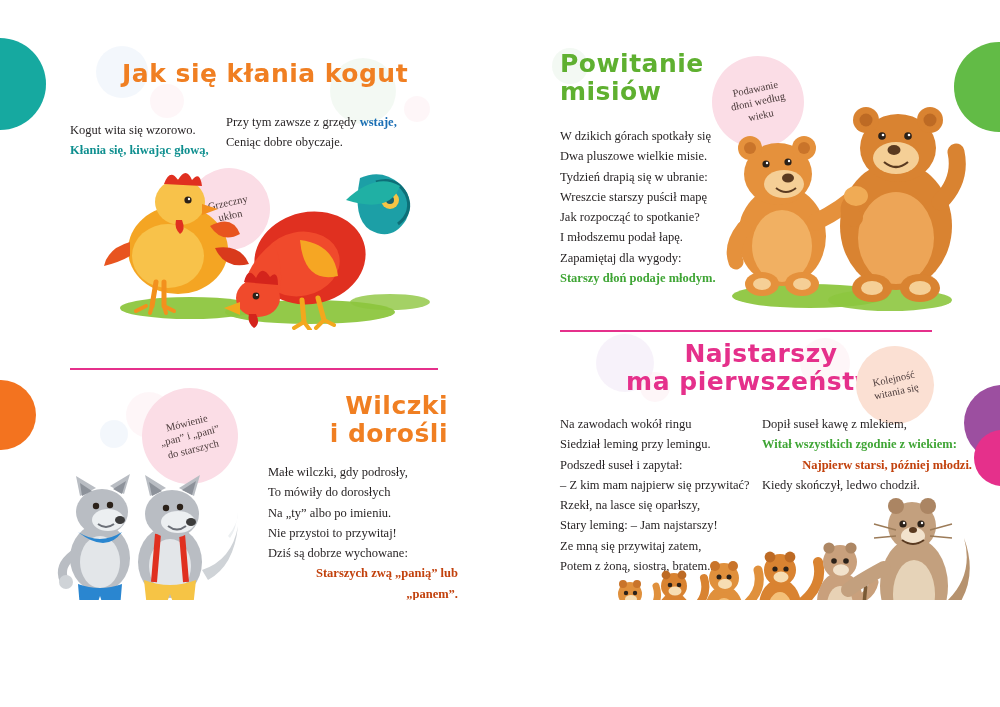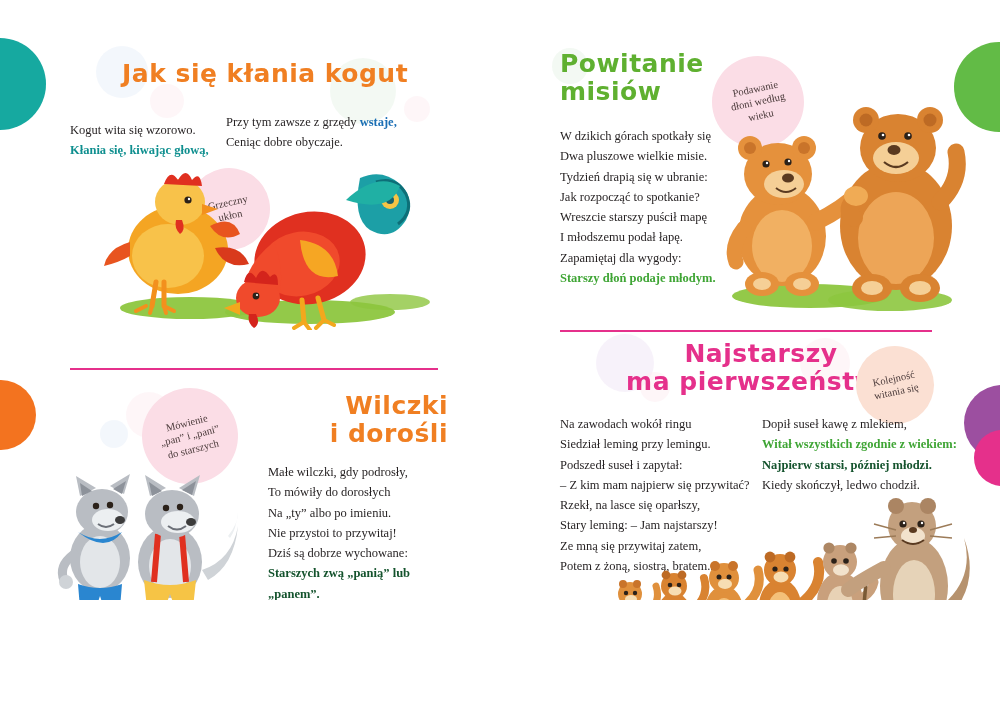--- a/index.html
+++ b/index.html
@@ -41,21 +41,21 @@
 
   
   .verse {
     font-family: "Liberation Serif", serif;
     font-size: 12.5px;
     line-height: 1.62;
     color: #231f20;
   }
   .verse .blue { color: #1b6fb5; font-weight: bold; }
   .verse .green { color: #3fa535; font-weight: bold; }
-  .verse .magenta { color: #14532d; font-weight: bold; }
+  .verse .magenta { color: #c2410c; font-weight: bold; text-align: right; }
   .verse .teal { color: #0f8f8f; font-weight: bold; }
 
   
   .tip {
     position: absolute;
     border-radius: 50%;
     display: flex;
     align-items: center;
     justify-content: center;
     text-align: center;
@@ -267,22 +267,22 @@
   <div class="tip tip-pink" style="left:712px; top:56px; width:92px; height:92px; font-size:10.5px; transform:rotate(-12deg);">
     <span style="white-space:pre-line;">Podawanie
 dłoni według
 wieku</span>
   </div>
 
   <div class="verse" style="position:absolute; left:560px; top:126px; width:220px;">
     <div>W dzikich górach spotkały się</div>
     <div>Dwa pluszowe wielkie misie.</div>
     <div>Tydzień drapią się w ubranie:</div>
+    <div>Wreszcie starszy puścił mapę</div>
     <div>Jak rozpocząć to spotkanie?</div>
-    <div>Wreszcie starszy puścił mapę</div>
     <div>I młodszemu podał łapę.</div>
     <div>Zapamiętaj dla wygody:</div>
     <div class="green">Starszy dłoń podaje młodym.</div>
   </div>
 
   <div class="illus" style="left:700px; top:96px;">
     <svg width="270" height="220" viewBox="0 0 270 220">
       <ellipse cx="110" cy="200" rx="78" ry="12" fill="#8dc63f" opacity=".95"></ellipse>
       <ellipse cx="190" cy="204" rx="62" ry="11" fill="#8dc63f" opacity=".9"></ellipse>
 

